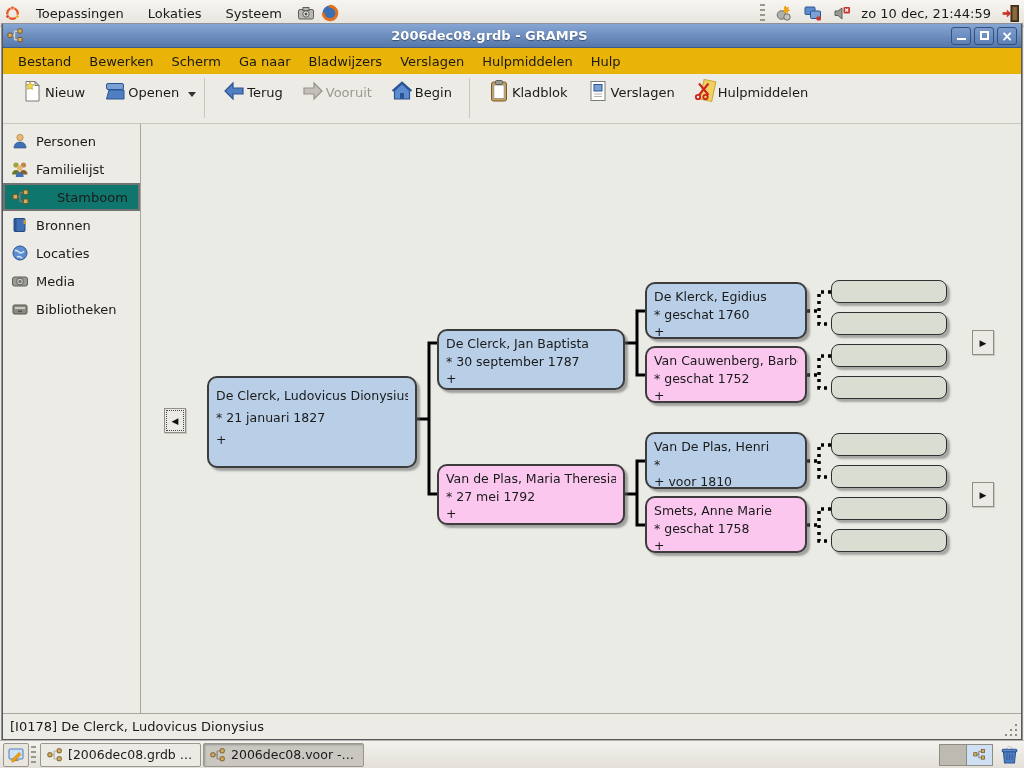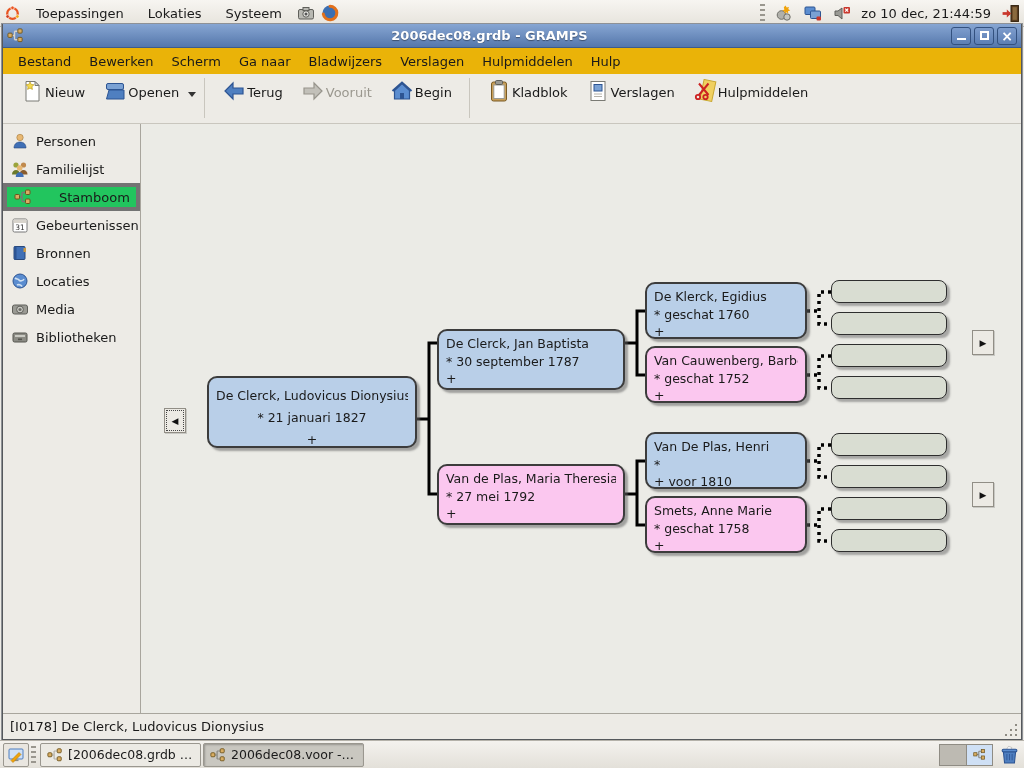--- a/index.html
+++ b/index.html
@@ -53,34 +53,34 @@
   .drop-arrow-btn { display:flex; align-items:flex-start; padding-top:16px; cursor:default; }
   .drop-arrow { width:0; height:0; border-left:4px solid transparent; border-right:4px solid transparent;
     border-top:5px solid #333; }
 
   
   .main { position:absolute; left:0; top:100px; right:0; bottom:26px; display:flex; }
   .sidebar { width:138px; background:#EDEBE6; border-right:1px solid #a8a59d; padding-top:3px; }
   .side-item { display:flex; align-items:center; gap:7px; height:28px; padding-left:7px;
     cursor:default; border:1px solid transparent; }
   .side-item svg { width:18px; height:18px; flex:0 0 18px; }
-  .side-item.selected { background:#22c55e; border:4px solid #737373;gap:27px; }
+  .side-item.selected { background:#0f766e; border:2px solid #737373;gap:27px; }
   .side-label { white-space:nowrap; font-size:13px; }
 
   
   .canvas { position:relative; flex:1; background:#EBEBE6; overflow:hidden; }
   .connectors { position:absolute; left:0; top:0; width:880px; height:588px; }
 
   .pbox { position:absolute; border:2px solid #3c3c3c; border-radius:10px;
     box-shadow:3px 3px 2px rgba(100,100,100,.55); font-size:12.5px; overflow:hidden;
     padding:4px 7px; cursor:default; }
   .pbox.male { background:#B9CFE8; }
   .pbox.female { background:#FBC7EF; }
   .pbox div { white-space:nowrap; overflow:hidden; }
-  .pbox-root { left:66px; top:252px; width:210px; height:72px; padding-top:7px;text-align:center; }
+  .pbox-root { left:66px; top:252px; width:210px; height:92px; padding-top:7px; }
   .pbox-root div { line-height:22px; }
   .pbox-father { left:296px; top:205px; width:188px; height:61px; }
   .pbox-mother { left:296px; top:340px; width:188px; height:61px; }
   .pbox-father div, .pbox-mother div,
   .pbox-gp div { line-height:17.5px; }
   .pbox-gp { width:162px; height:57px; left:504px; }
   .gp1 { top:158px; } .gp2 { top:222px; } .gp3 { top:308px; } .gp4 { top:372px; }
 
   .empty-box { position:absolute; left:690px; width:116px; height:23px;
     background:#D9DDD2; border:1.5px solid #2e2e2e; border-radius:8px;
@@ -344,28 +344,20 @@
           <svg viewBox="0 0 18 18">
               <path d="M4 9h4M8 4.5h3.5M8 13.5h3.5M8 4.5v9" stroke="#7a7a74" stroke-width="1.4" fill="none"></path>
               <rect x="1" y="6.5" width="4.5" height="4.5" rx="1" fill="#d9ad62" stroke="#6e551f"></rect>
               <rect x="11.5" y="2" width="4.5" height="4.5" rx="1" fill="#d9ad62" stroke="#6e551f"></rect>
               <rect x="11.5" y="11" width="4.5" height="4.5" rx="1" fill="#d9ad62" stroke="#6e551f"></rect>
             </svg>
           <span class="side-label">Stamboom</span>
         </div>
         <div class="side-item">
           <svg viewBox="0 0 18 18">
-              <rect x="2" y="3" width="14" height="13" rx="1.5" fill="#fff" stroke="#777"></rect>
-              <rect x="2.5" y="3.5" width="13" height="3.5" fill="#d8d4cc"></rect>
-              <text x="9" y="14" font-size="7.5" text-anchor="middle" fill="#333">31</text>
-            </svg>
-          <span class="side-label">Gebeurtenissen</span>
-        </div>
-        <div class="side-item">
-          <svg viewBox="0 0 18 18">
               <rect x="3" y="2.5" width="11" height="13" rx="1" fill="#3f6fb6" stroke="#28487c"></rect>
               <rect x="3" y="2.5" width="2.5" height="13" fill="#2d5492"></rect>
               <rect x="12.5" y="4" width="2.5" height="4" fill="#cc9944"></rect>
             </svg>
           <span class="side-label">Bronnen</span>
         </div>
         <div class="side-item">
           <svg viewBox="0 0 18 18">
               <circle cx="9" cy="9" r="7" fill="#5b8dd0" stroke="#2d5492"></circle>
               <path d="M4 6c2 1.5 3 .5 4 2s4 1 5-1M6 13c1.5-1 4 0 5 1.5" stroke="#cfe0f2" stroke-width="1.6" fill="none"></path>

